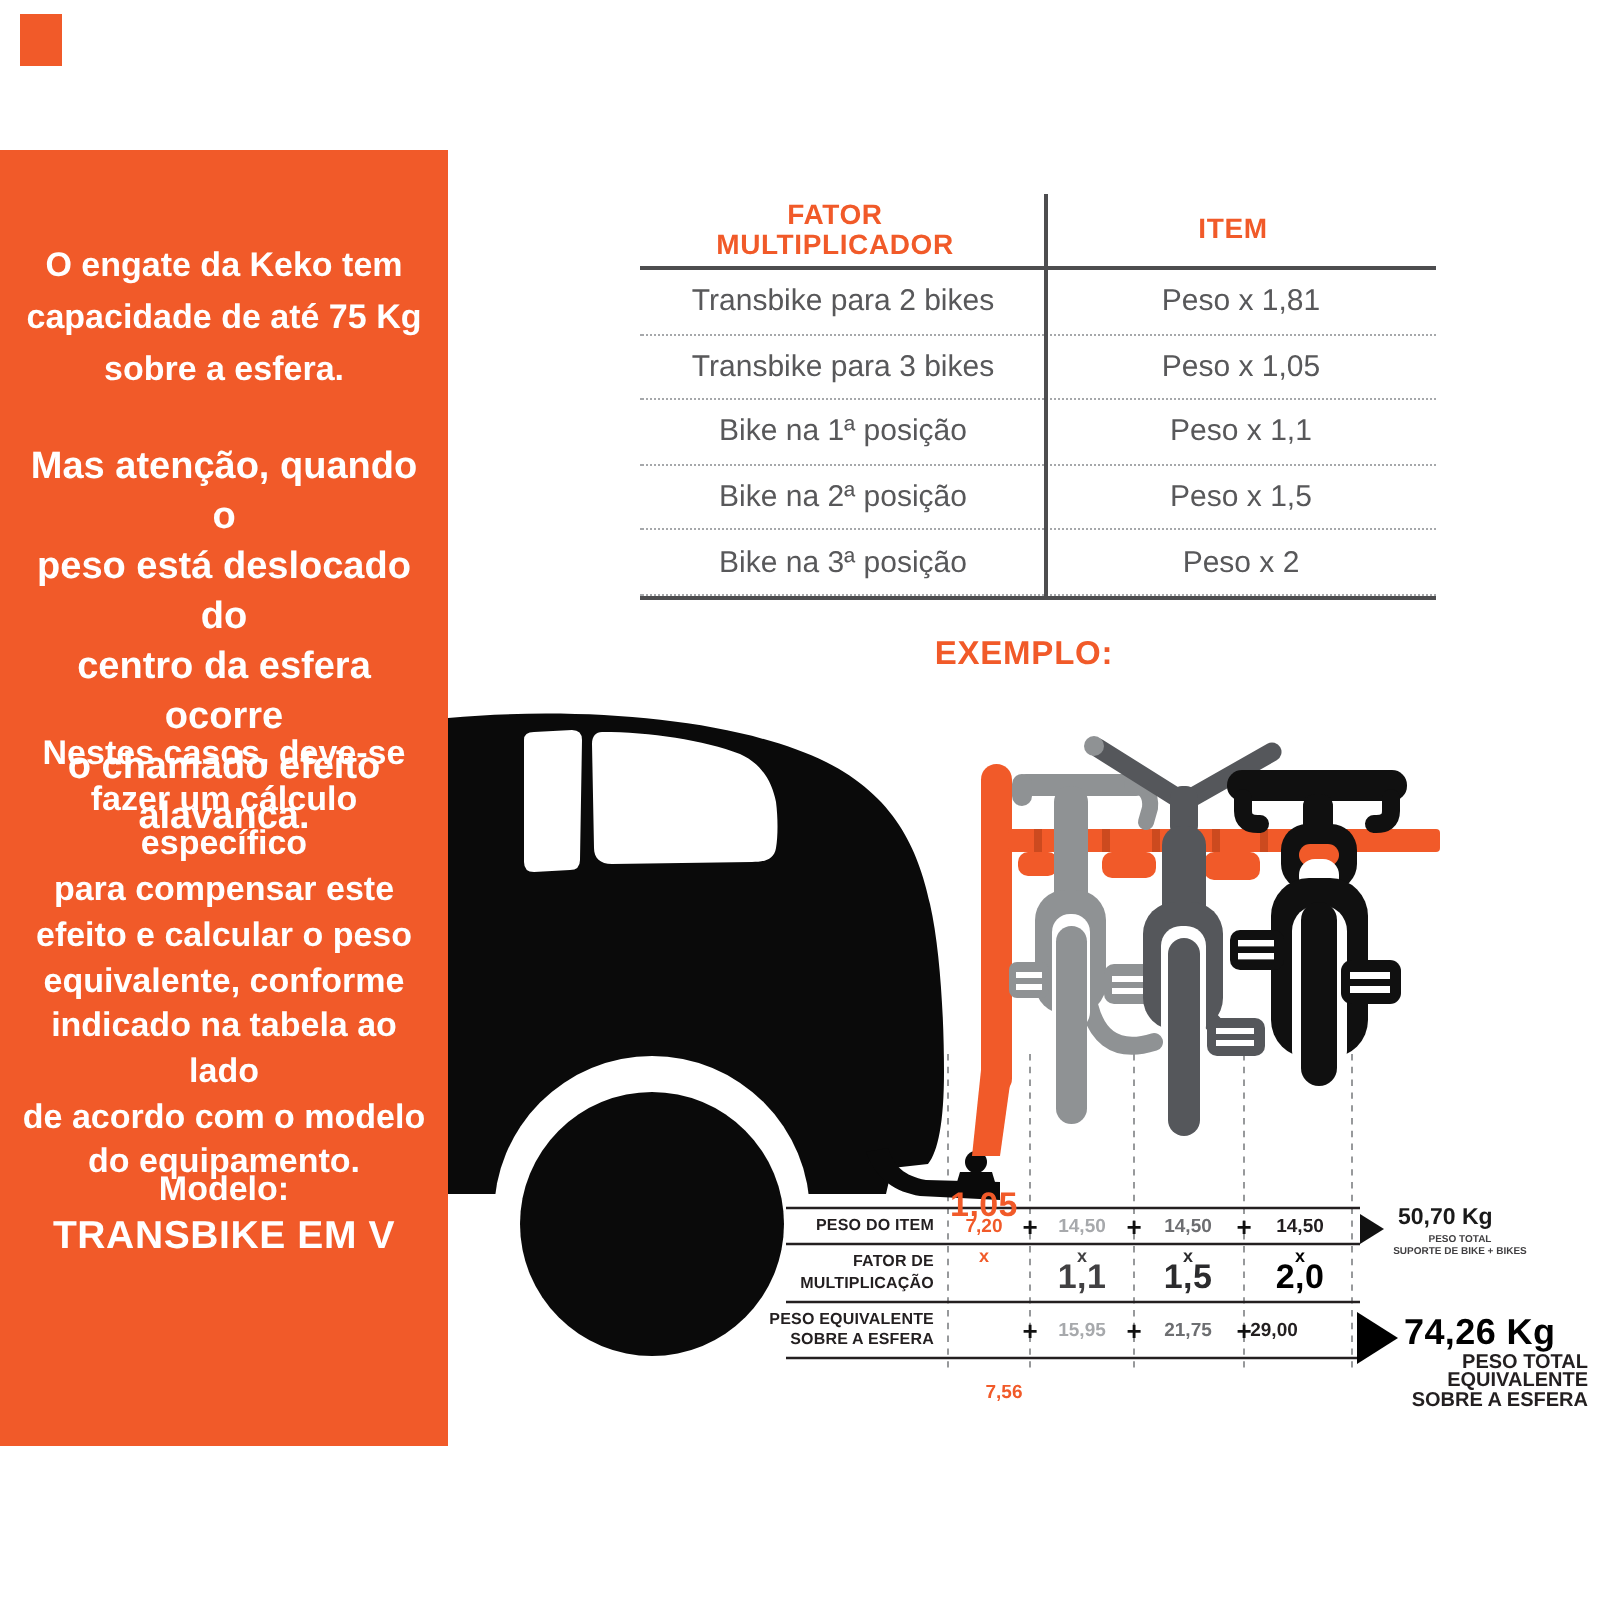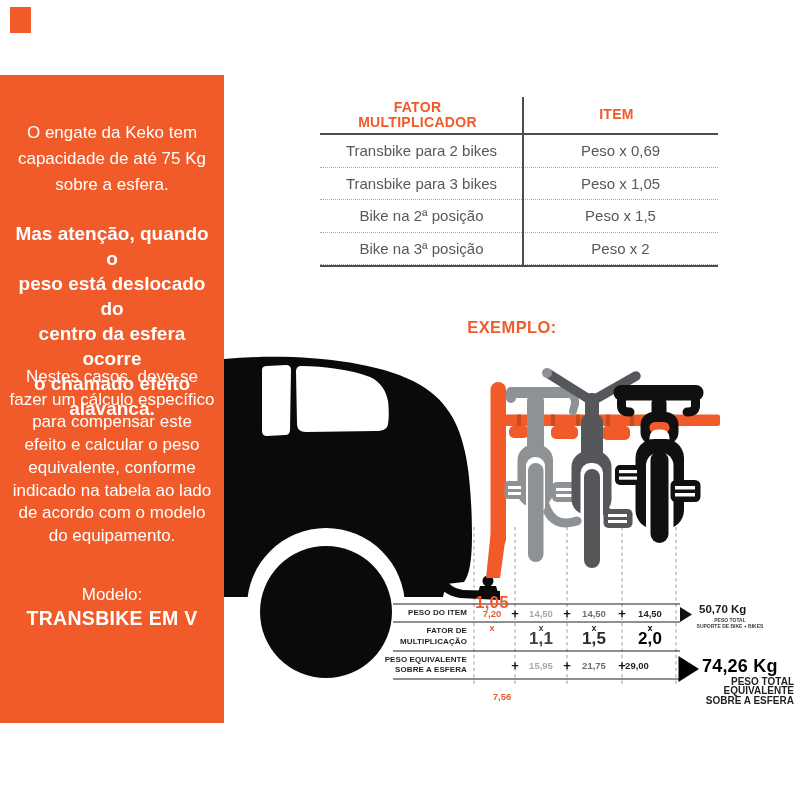--- a/index.html
+++ b/index.html
@@ -8,21 +8,21 @@
     position:relative; width:800px; height:800px; background:#fff;
     font-family:"Liberation Sans", sans-serif; overflow:hidden;
   }
   .pre { white-space:pre-line; }
 
   
   .corner-square { position:absolute; left:10px; top:7px; width:21px; height:26px; background:#F15A29; }
 
   
   .panel { position:absolute; left:0; top:75px; width:224px; height:648px; background:#F15A29; color:#fff; text-align:center; }
-  .panel p { position:absolute; left:8px; right:8px; }
+  .panel p { position:absolute; left:8px; right:8px;font-weight:bold; }
   .p-intro   { top:45px;  font-size:17px;   line-height:26px; font-weight:400; }
   .p-warning { top:146px; font-size:19px;   line-height:25px; font-weight:700;text-align:center; }
   .p-expl    { top:291px; font-size:17px;   line-height:22.7px; font-weight:400; }
   .p-mlabel  { top:510px; font-size:17px;   font-weight:400; }
   .p-mname   { top:532px; font-size:19.5px; font-weight:700; letter-spacing:.3px; }
 
   
   .ftable { position:absolute; left:320px; top:97px; width:398px; border-bottom:2px solid #4D4D4F; }
   .frow { display:flex; height:32.6px; border-bottom:1px dotted #A6A8AB; }
   .frow:last-child { border-bottom:none; }
@@ -86,25 +86,29 @@
   </aside>
 
   <section class="ftable">
     <div class="frow fhead">
       <div class="fcell c2 pre">FATOR
 MULTIPLICADOR</div>
       <div class="fcell c1">ITEM</div>
     </div>
     <div class="frow">
       <div class="fcell c1">Transbike para 2 bikes</div>
-      <div class="fcell c2">Peso x 0,69</div>
+      <div class="fcell c2">Peso x 1,81</div>
     </div>
     <div class="frow">
       <div class="fcell c1">Transbike para 3 bikes</div>
       <div class="fcell c2">Peso x 1,05</div>
+    </div>
+    <div class="frow">
+      <div class="fcell c1">Bike na 1ª posição</div>
+      <div class="fcell c2">Peso x 1,1</div>
     </div>
     <div class="frow">
       <div class="fcell c1">Bike na 2ª posição</div>
       <div class="fcell c2">Peso x 1,5</div>
     </div>
     <div class="frow">
       <div class="fcell c1">Bike na 3ª posição</div>
       <div class="fcell c2">Peso x 2</div>
     </div>
     <div class="fdivider"></div>

